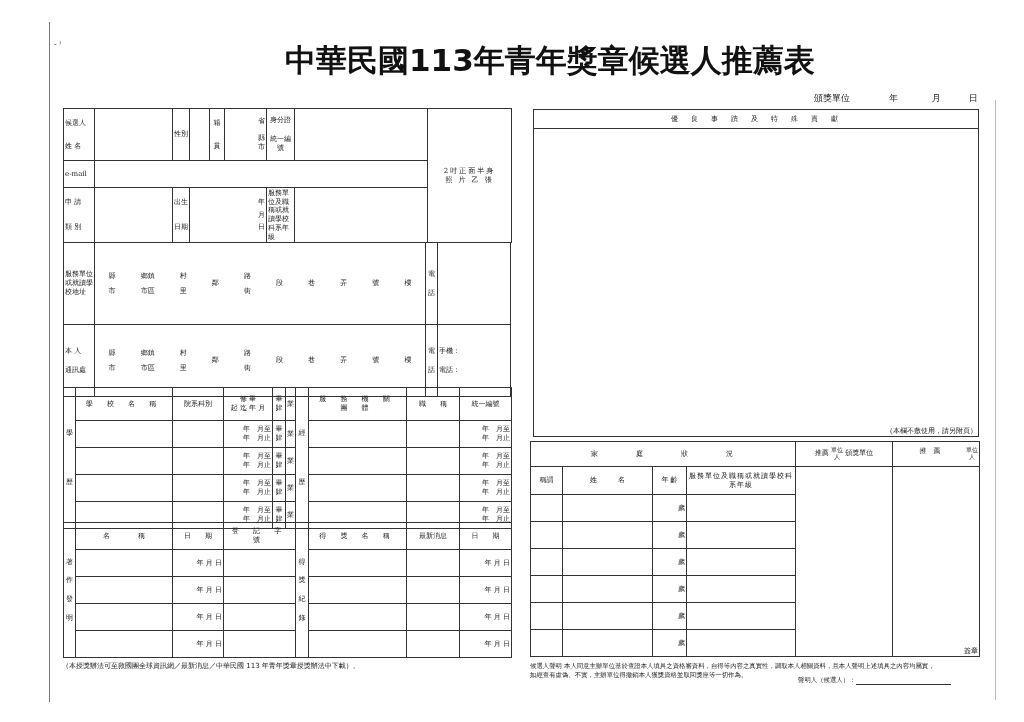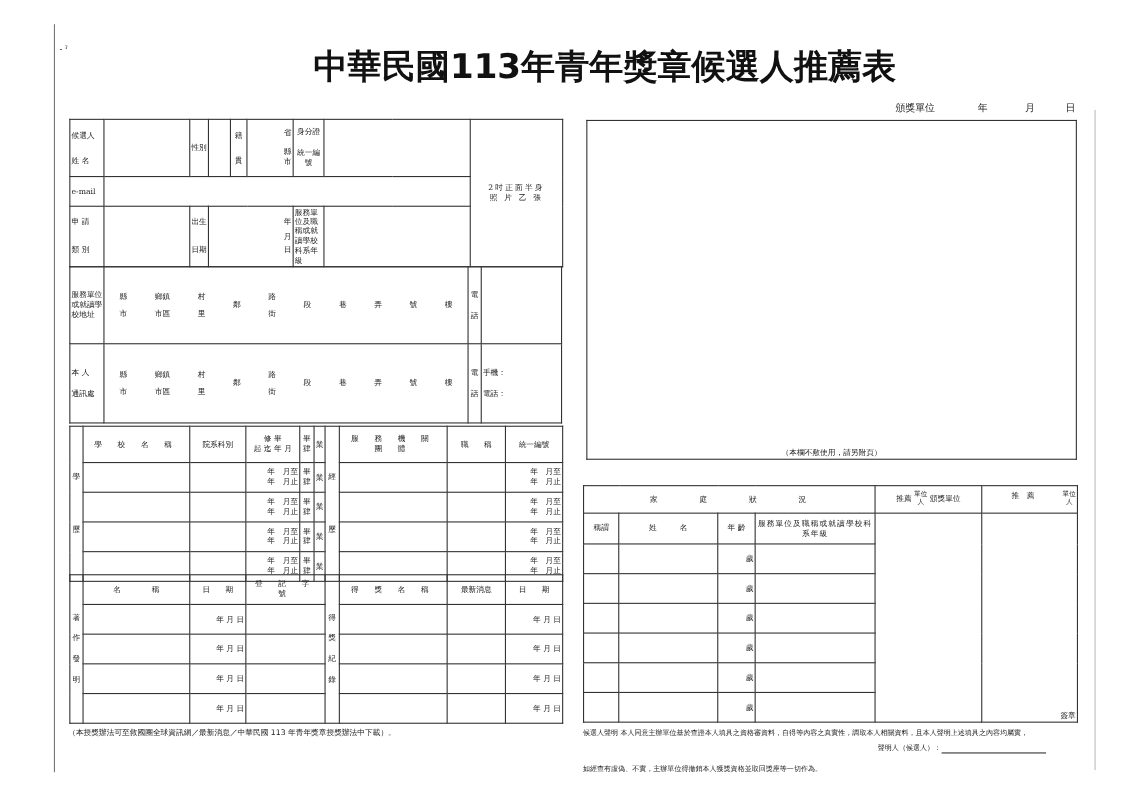--- a/index.html
+++ b/index.html
@@ -102,21 +102,21 @@
   </table>
 
 <table class="f" style="left:63px;top:242px;width:448px;">
   <colgroup>
       <col style="width:31px">
       <col>
       <col style="width:12px">
       <col style="width:73px">
     </colgroup>
   <tbody>
-      <tr style="height:70px">
+      <tr style="height:82px">
     <td class="tiny">服務單位或就讀學校地址</td>
     <td>
       <div style="display:flex;justify-content:space-around;align-items:center;">
         <div class="c">
               <div>縣</div>
               <div style="height:6px"></div>
               <div>市</div>
             </div>
         <div class="c">
               <div>鄉鎮</div>
@@ -379,22 +379,25 @@
 
 <div class="date-hdr">
   <span style="width:72px;">頒獎單位</span>
   <span style="width:40px;">年</span>
   <span style="width:34px;">月</span>
   <span>日</span>
 </div>
 
 <table class="f" style="left:533px;top:109px;width:446px;">
   <tbody>
+      <tr style="height:19px">
+    <td class="c" style="letter-spacing:3px;">優　良　事　蹟　及　特　殊　貢　獻</td>
+  </tr>
   <tr style="height:308px">
-    <td style="vertical-align:bottom;text-align:center;">
+    <td style="vertical-align:bottom;text-align:right;">
       <span>（本欄不敷使用，請另附頁）</span>
     </td>
   </tr>
 </tbody>
   </table>
 
 <table class="f" style="left:530px;top:441px;width:449px;">
   <colgroup>
     <col style="width:32px">
       <col style="width:90px">
@@ -460,16 +463,16 @@
   <tr style="height:27px">
         <td></td>
         <td></td>
         <td class="r">歲</td>
         <td></td>
       </tr>
 </tbody>
   </table>
 
 <div class="note" style="left:530px;top:662px;font-size:6.4px;">候選人聲明 本人同意主辦單位基於查證本人填具之資格審資料，自得等內容之真實性，調取本人相關資料，且本人聲明上述填具之內容均屬實，</div>
-<div class="note" style="left:530px;top:695px;font-size:6.4px;">如經查有虛偽、不實，主辦單位得撤銷本人獲獎資格並取回獎座等一切作為。</div>
+<div class="note" style="left:530px;top:671px;font-size:6.4px;">如經查有虛偽、不實，主辦單位得撤銷本人獲獎資格並取回獎座等一切作為。</div>
 <div class="note" style="left:798px;top:676px;font-size:6.4px;">
   <span>聲明人（候選人）：</span><span class="sigline"></span>
 </div>
 
 </body></html>

